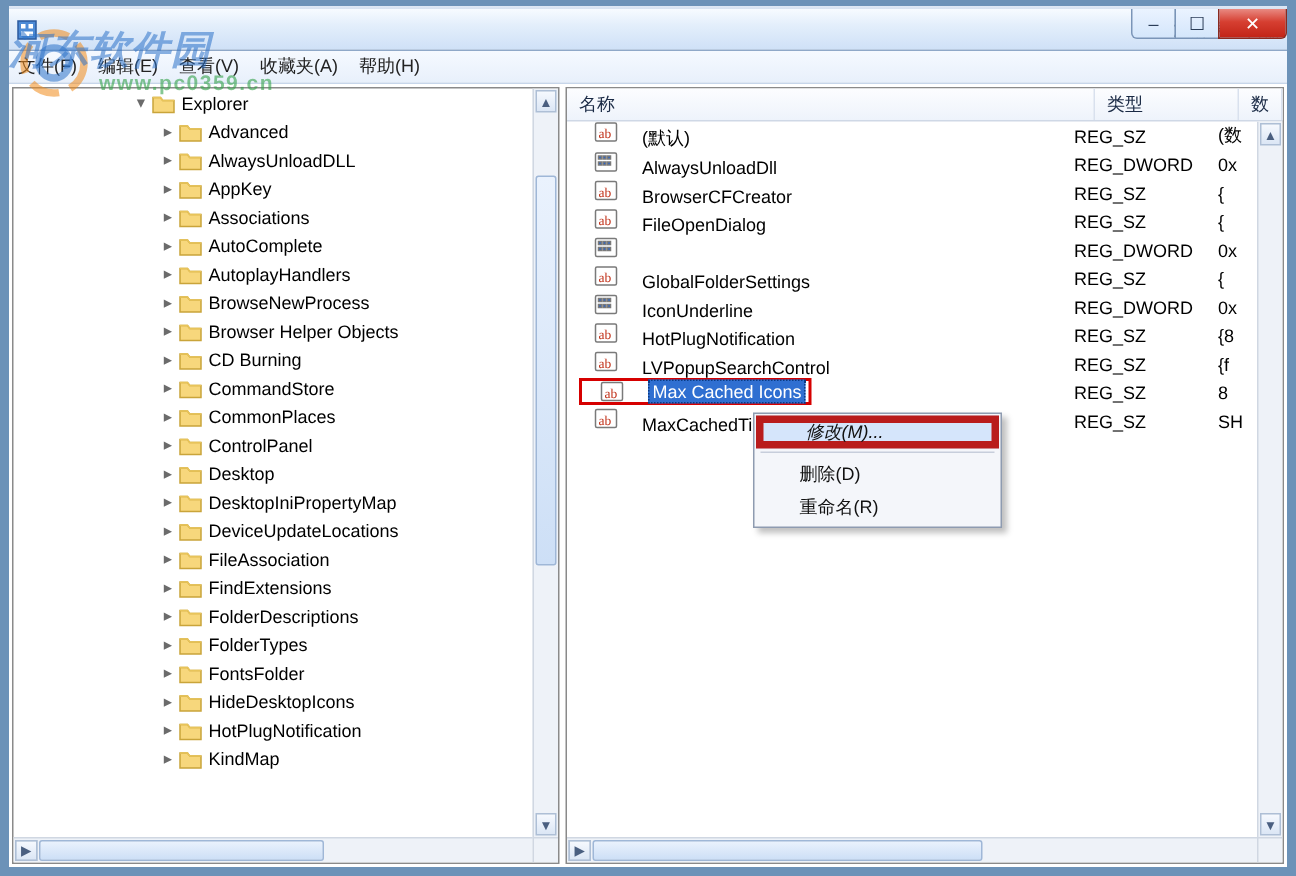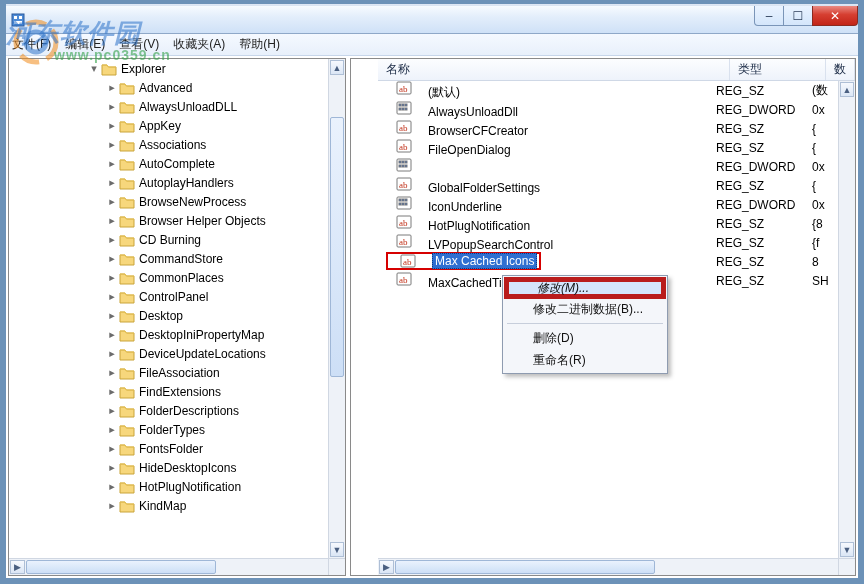--- a/index.html
+++ b/index.html
@@ -17,21 +17,21 @@
 .win-btn.close { width: 46px; background: linear-gradient(#e98a82,#d63f31 45%,#c22417); color: #fff; border-color: #8a2a20; border-radius: 0 0 4px 0; }
 .win-btn.max { border-radius: 0; }
 .win-btn.min { border-radius: 0 0 0 4px; }
 
 .menubar { height: 22px; background: linear-gradient(#f5f9ff,#e8f0fb); border-bottom: 1px solid #c7d6ea; display: flex; align-items: center; padding: 0 6px; gap: 14px; color: #222; }
 
 .client { flex: 1; display: flex; min-height: 0; background: #fff; }
 
 .pane { position: relative; background: #fff; border: 1px solid #8a8a8a; margin: 2px; display: flex; flex-direction: column; min-height: 0; }
 .pane.left { width: 368px; }
-.pane.right { flex: 1; padding-left: 27px; }
+.pane.right { flex: 1; }
 
 .tree { flex: 1; overflow: hidden; padding: 4px 0 0 0; position: relative; }
 .tree-inner { position: absolute; left: 0; top: 0; right: 17px; bottom: 17px; overflow: hidden; }
 .node { display: flex; align-items: center; height: 19px; white-space: nowrap; }
 .tw { display: inline-block; width: 14px; text-align: center; color: #6b6b6b; font-size: 11px; }
 .folder { width: 16px; height: 14px; margin-right: 4px; display: inline-block; }
 .folder svg { display: block; }
 .node .label { color: #000; }
 
 .sb-v { position: absolute; right: 0; top: 0; bottom: 17px; width: 17px; background: #eef2f8; border-left: 1px solid #d0d7e2; }
@@ -69,21 +69,21 @@
 
 .context-menu { position: absolute; background: #f4f6fa; border: 1px solid #8e9bb0; box-shadow: 3px 3px 4px rgba(0,0,0,.25); padding: 2px; z-index: 50; }
 .context-menu .mi { height: 22px; display: flex; align-items: center; padding: 0 26px 0 28px; color: #111; white-space: nowrap; position: relative; }
 .context-menu .mi.sep { height: 0; border-top: 1px solid #c7cedb; margin: 3px 2px; padding: 0; }
 .context-menu .mi.hi { background: #d5e5fb; border: 5px solid #b91c1c; margin: -1px; font-style: italic; }
 
 .statusbar { height: 22px; background: linear-gradient(#f4f7fc,#e3ebf6); border-top: 1px solid #c6d1e2; display: flex; align-items: center; padding: 0 6px; color: #1a2a45; }
 
 .watermark { position: absolute; left: 0; top: 10px; pointer-events: none; z-index: 200; }
 .wm-text1 { font-size: 26px; font-weight: 700; color: #2e73c9; opacity: .55; font-style: italic; letter-spacing: 1px; }
-.wm-text2 { font-size: 14px; font-weight: 700; color: #34a24a; opacity: .6; margin-top: -4px; padding-left: 48px; letter-spacing: 1px; }
+.wm-text2 { font-size: 14px; font-weight: 700; color: #34a24a; opacity: .6; margin-top: -4px; padding-left: 60px; letter-spacing: 1px; }
 .wm-logo { width: 48px; height: 48px; position: absolute; left: 6px; top: 2px; }
 
 .bg-tabs { position: absolute; top: -2px; left: 0; right: 0; height: 4px; background: linear-gradient(#dfe8f5,#cfddee); }
 
 </style>
 </head>
 <body>
 
 <div class="outer-border">
   <div class="window">
@@ -515,23 +515,20 @@
                   </span><span>MaxCachedTiles</span></div>
                 <div class="type">REG_SZ</div>
                 <div class="data">SH</div>
               </div>
             </div>
 
           <div class="context-menu red-box" style="left:124px; top:194px; width:166px;">
             <div class="mi hi">
                 <span>修改(M)...</span>
               </div>
-            <div class="mi">
-                <span>修改二进制数据(B)...</span>
-              </div>
             <div class="mi sep"></div>
             <div class="mi">
                 <span>删除(D)</span>
               </div>
             <div class="mi">
                 <span>重命名(R)</span>
               </div>
           </div>
 
           <div class="sb-v">

